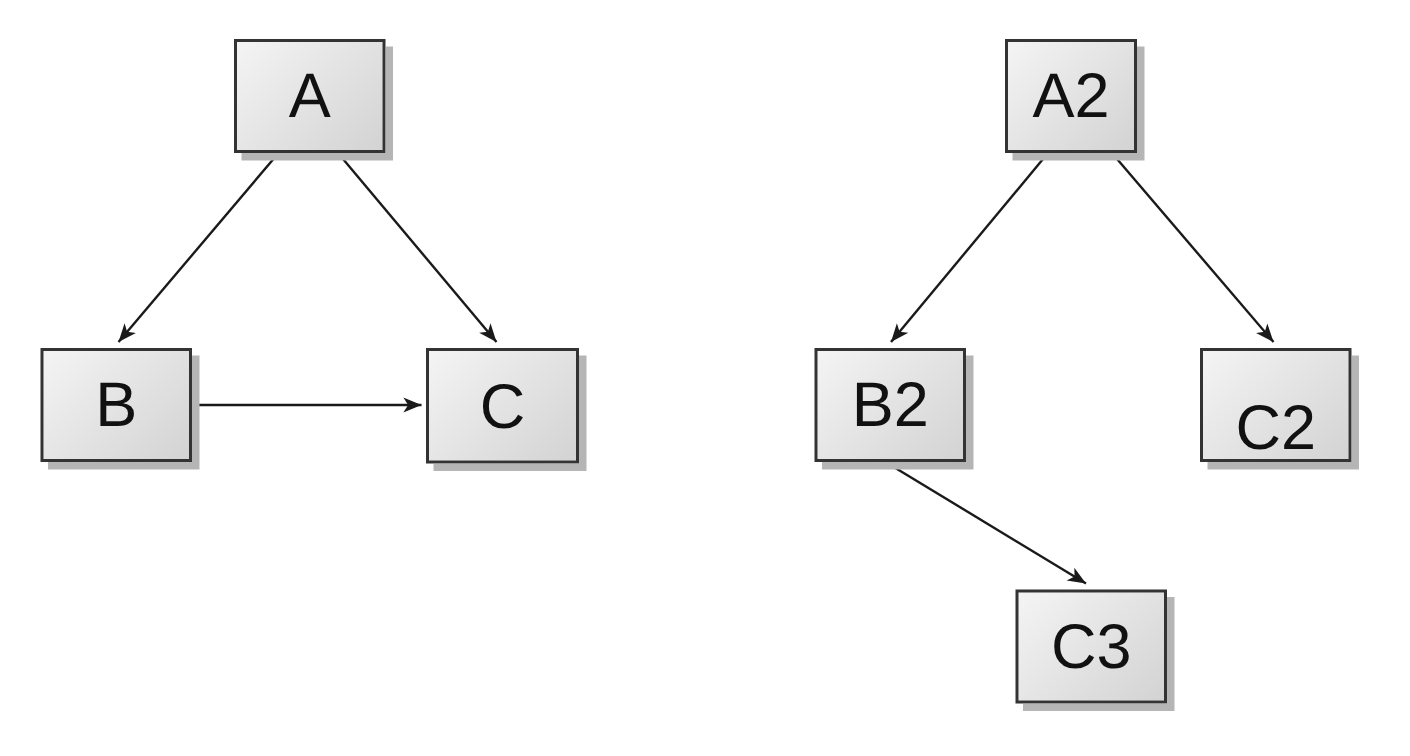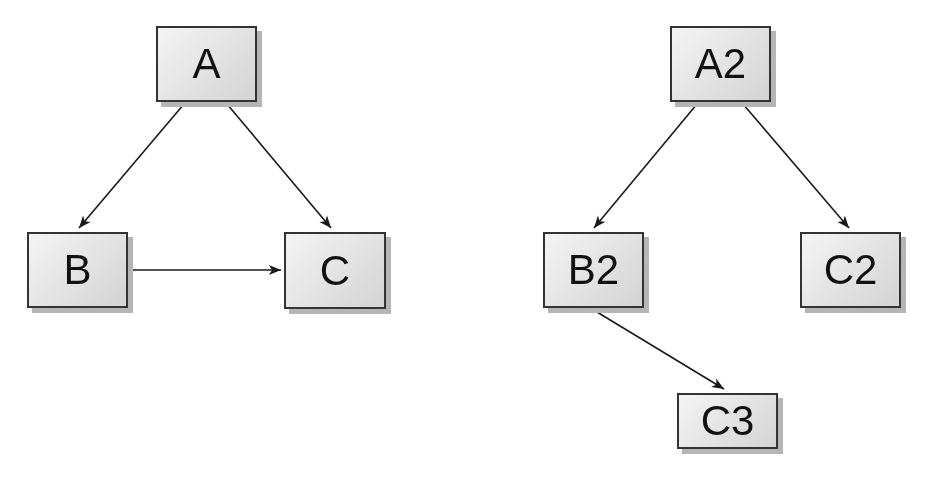--- a/index.html
+++ b/index.html
@@ -73,26 +73,26 @@
   <div>
       <div class="node" style="left: 156px; top: 26px; width: 101px; height: 76px;">
         <span class="node-label">A</span>
       </div>
       <div class="node" style="left: 27px; top: 232px; width: 101px; height: 76px;">
         <span class="node-label">B</span>
       </div>
       <div class="node" style="left: 284px; top: 232px; width: 102px; height: 77px;">
         <span class="node-label">C</span>
       </div>
-      <div class="node" style="left: 670px; top: 26px; width: 101px; height: 76px;">
+      <div class="node" style="left: 670px; top: 26px; width: 88px; height: 76px;">
         <span class="node-label">A2</span>
       </div>
       <div class="node" style="left: 543px; top: 232px; width: 101px; height: 76px; align-items: center;">
         <span class="node-label">B2</span>
       </div>
-      <div class="node" style="left: 800px; top: 232px; width: 101px; height: 76px;">
+      <div class="node" style="left: 800px; top: 232px; width: 101px; height: 76px; align-items: flex-end;">
         <span class="node-label">C2</span>
       </div>
-      <div class="node" style="left: 677px; top: 393px; width: 101px; height: 56px;">
+      <div class="node" style="left: 677px; top: 393px; width: 101px; height: 76px;">
         <span class="node-label">C3</span>
       </div>
     </div>
 </div>
 
 </body></html>

